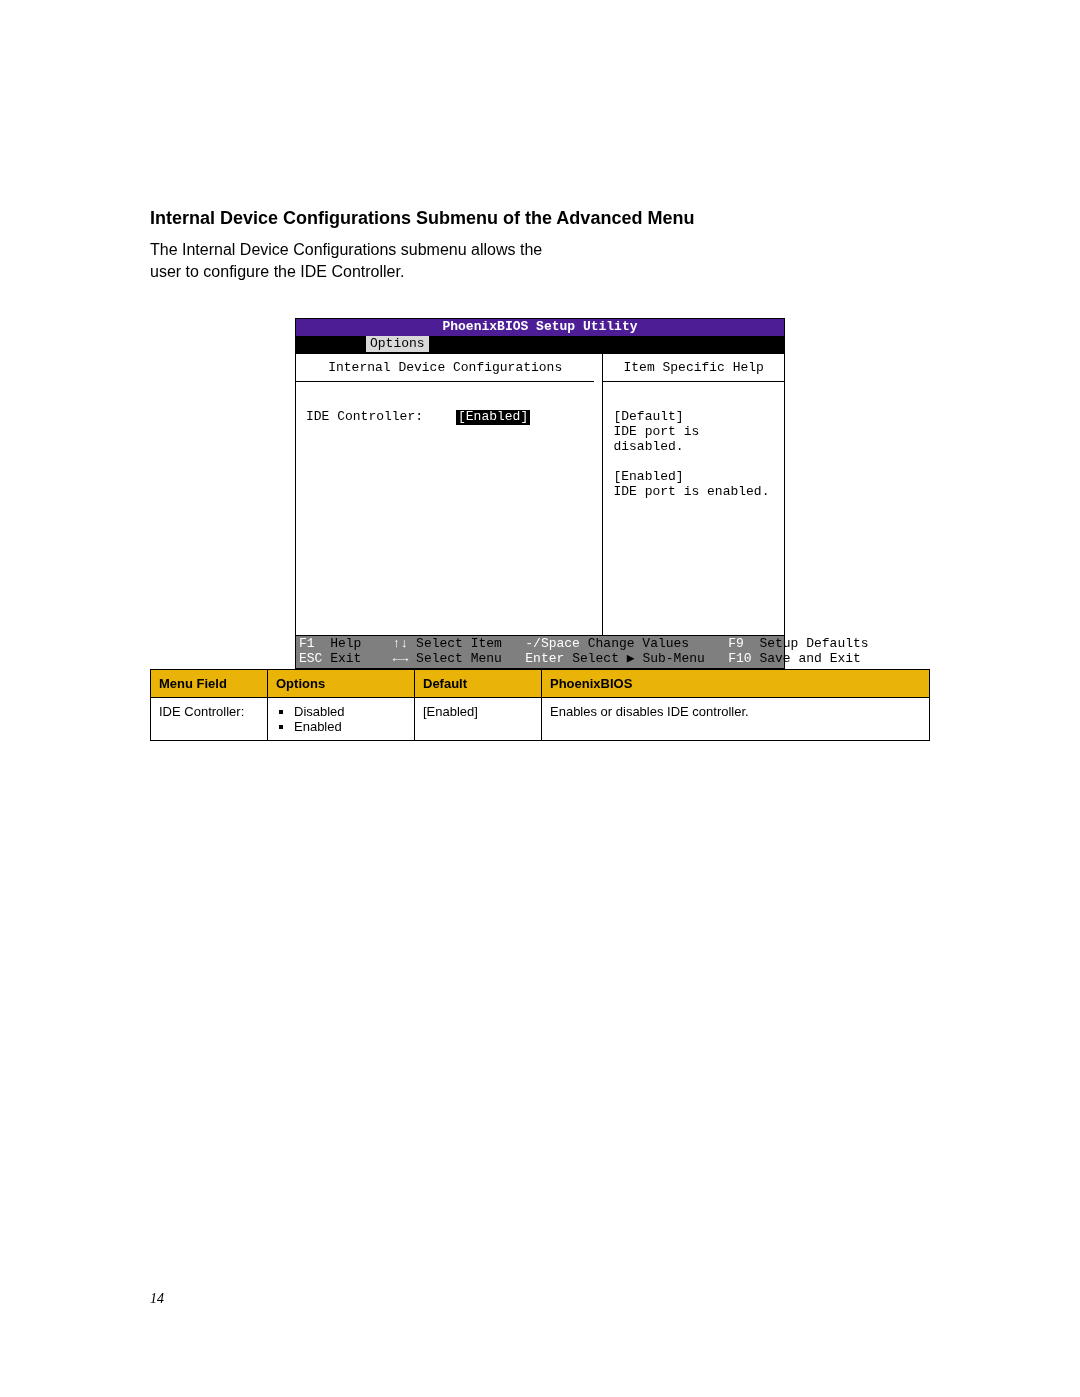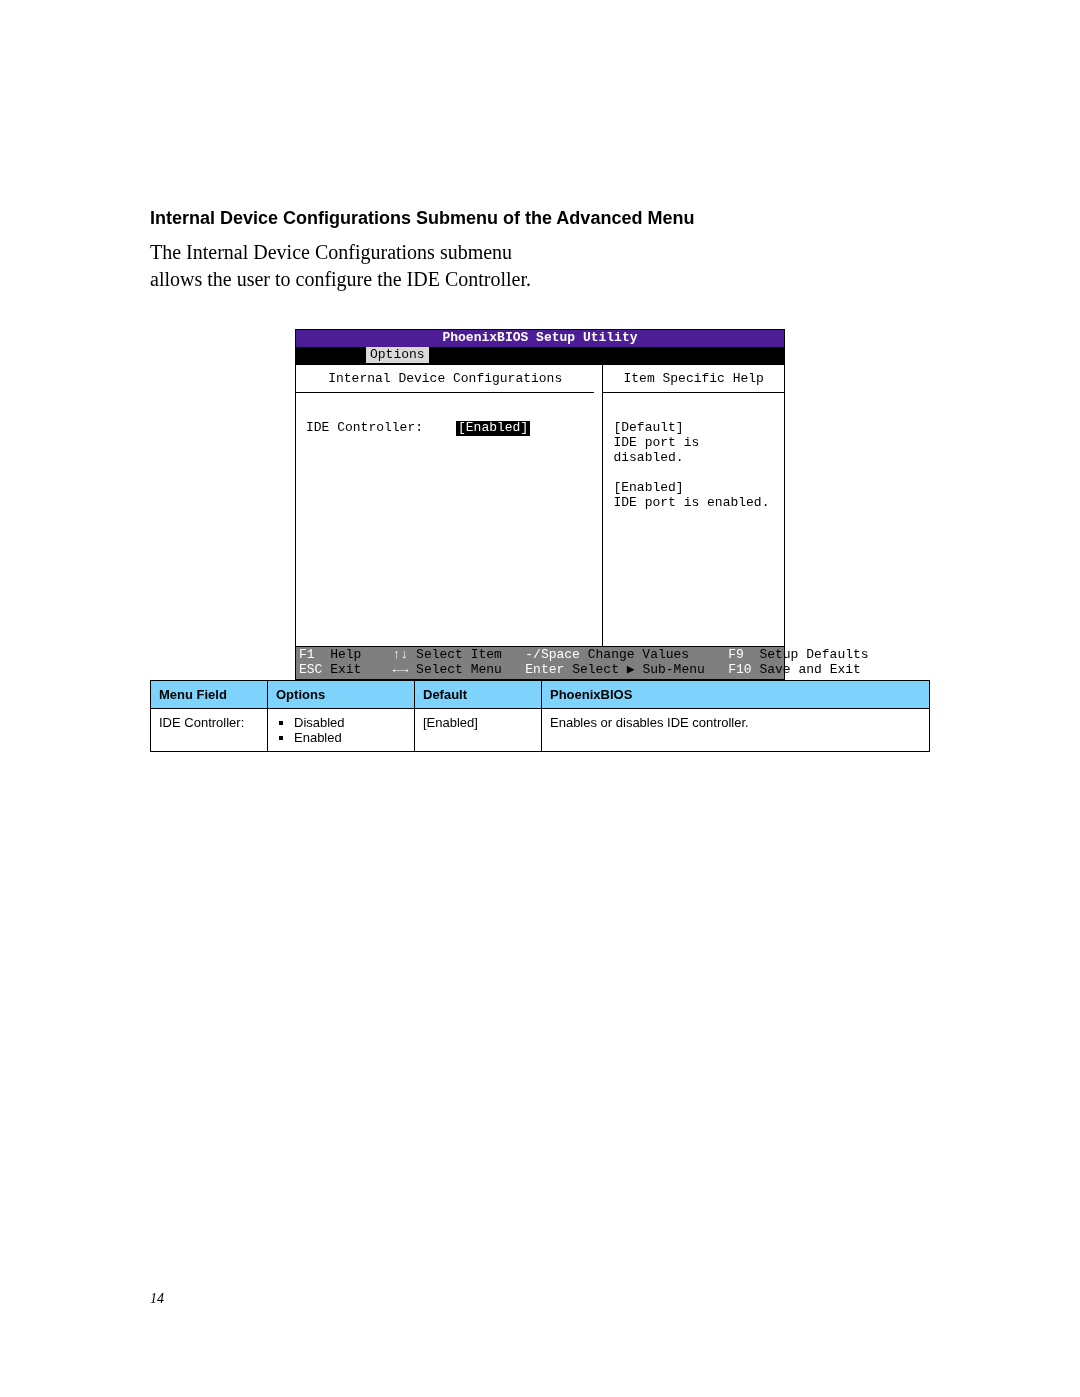--- a/index.html
+++ b/index.html
@@ -38,22 +38,22 @@
     top: -1px;
     left: -2px;
   }
   h1.section {
     font-family: Arial, Helvetica, sans-serif;
     font-weight: bold;
     font-size: 18px;
     margin: 38px 0 10px 0;
   }
   p.body {
-    font-family: Liberation Serif, serif;
-    font-size: 20px;
+    font-family: Liberation Sans, sans-serif;
+    font-size: 16px;
     margin: 0;
     line-height: 1.35;
     max-width: 400px;
   }
   .bios-box {
     margin: 36px auto 0 auto;
     width: 490px;
     font-family: 'Courier New', monospace;
     font-size: 13px;
     line-height: 1.15;
@@ -170,21 +170,21 @@
     font-family: Arial, Helvetica, sans-serif;
     font-size: 13px;
   }
   table.opts th, table.opts td {
     border: 1px solid #000;
     padding: 6px 8px;
     text-align: left;
     vertical-align: top;
   }
   table.opts th {
-    background: #7dd3fc;
+    background: #eab308;
     font-weight: bold;
   }
   table.opts ul {
     margin: 0;
     padding-left: 18px;
     list-style: square;
   }
   .col-menu   { width: 100px; }
   .col-opt    { width: 130px; }
   .col-def    { width: 110px; }

